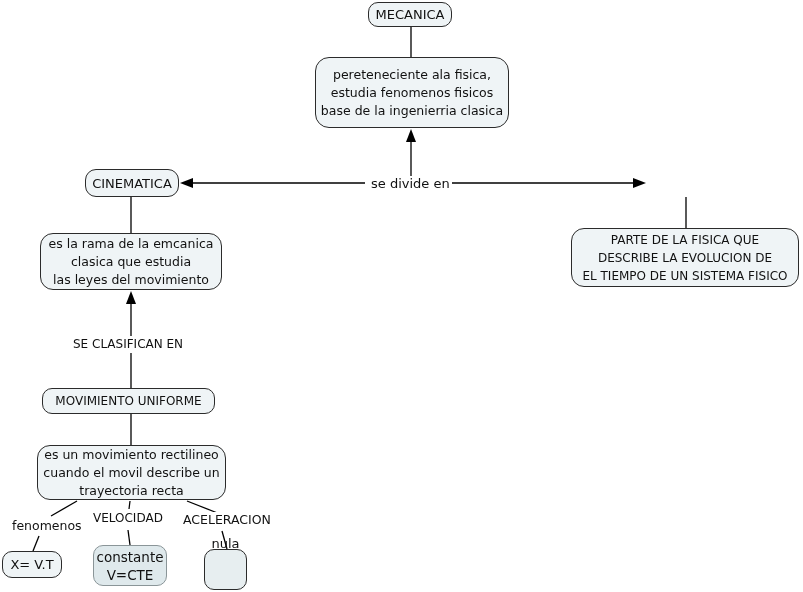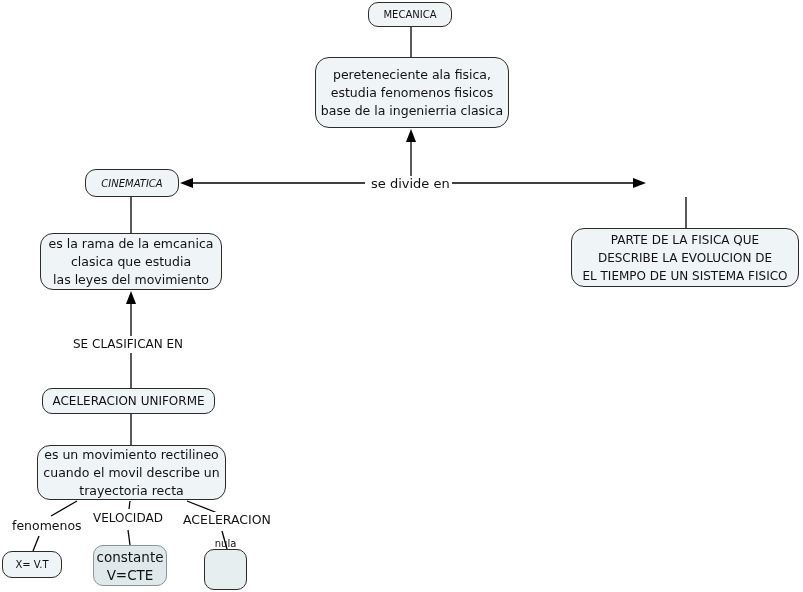--- a/index.html
+++ b/index.html
@@ -27,21 +27,21 @@
   .node {
     position: absolute;
     box-sizing: border-box;
     display: flex;
     flex-direction: column;
     align-items: center;
     justify-content: center;
     text-align: center;
     background: var(--node-fill);
     border: 1.5px solid var(--border-dark);
-    font-size: 10px;
+    font-size: 13px;
     white-space: nowrap;
   }
   .node.desc { font-size: 12.5px; line-height: 18px; align-items: center; }
   .node.alt { background: var(--node-fill-alt); }
   .node.gray-border { border: 1px solid var(--border-light); }
   .link-label {
     position: absolute;
     white-space: nowrap;
     font-size: 13px;
     background: var(--canvas-bg);
@@ -106,40 +106,40 @@
   </svg>
 
   <div class="node" style="left:368px; top:2px; width:84px; height:25px; border-radius:10px;">MECANICA</div>
 
   <div class="node desc" style="left:315px; top:57px; width:194px; height:71px; border-radius:14px;">
     <div>pereteneciente ala fisica,</div>
     <div>estudia fenomenos fisicos</div>
     <div>base de la ingenierria clasica</div>
   </div>
 
-  <div class="node" style="left:85px; top:169px; width:94px; height:28px; border-radius:11px;font-style:italic;">CINEMATICA</div>
+  <div class="node" style="left:85px; top:169px; width:94px; height:28px; border-radius:11px;">CINEMATICA</div>
 
   <div class="link-label" style="left:369px; top:176px;">se divide en</div>
 
 
   <div class="node desc" style="left:40px; top:233px; width:182px; height:57px; border-radius:13px;">
     <div>es la rama de la emcanica</div>
     <div>clasica que estudia</div>
     <div>las leyes del movimiento</div>
   </div>
 
   <div class="node desc" style="left:571px; top:228px; width:228px; height:59px; border-radius:13px; font-size:12px;">
     <div>PARTE DE LA FISICA QUE</div>
     <div>DESCRIBE LA EVOLUCION DE</div>
     <div>EL TIEMPO DE UN SISTEMA FISICO</div>
   </div>
 
   <div class="link-label" style="left:71px; top:337px; font-size:12px;">SE CLASIFICAN EN</div>
 
-  <div class="node" style="left:42px; top:388px; width:173px; height:26px; border-radius:10px; font-size:12px;">ACELERACION UNIFORME</div>
+  <div class="node" style="left:42px; top:388px; width:173px; height:26px; border-radius:10px; font-size:12px;">MOVIMIENTO UNIFORME</div>
 
   <div class="node desc" style="left:37px; top:445px; width:189px; height:55px; border-radius:13px;">
     <div>es un movimiento rectilineo</div>
     <div>cuando el movil describe un</div>
     <div>trayectoria recta</div>
   </div>
 
   <div class="link-label" style="left:10px; top:518px; font-size:12.5px;">fenomenos</div>
 
   <div class="link-label" style="left:91px; top:511px; font-size:12px;">VELOCIDAD</div>

